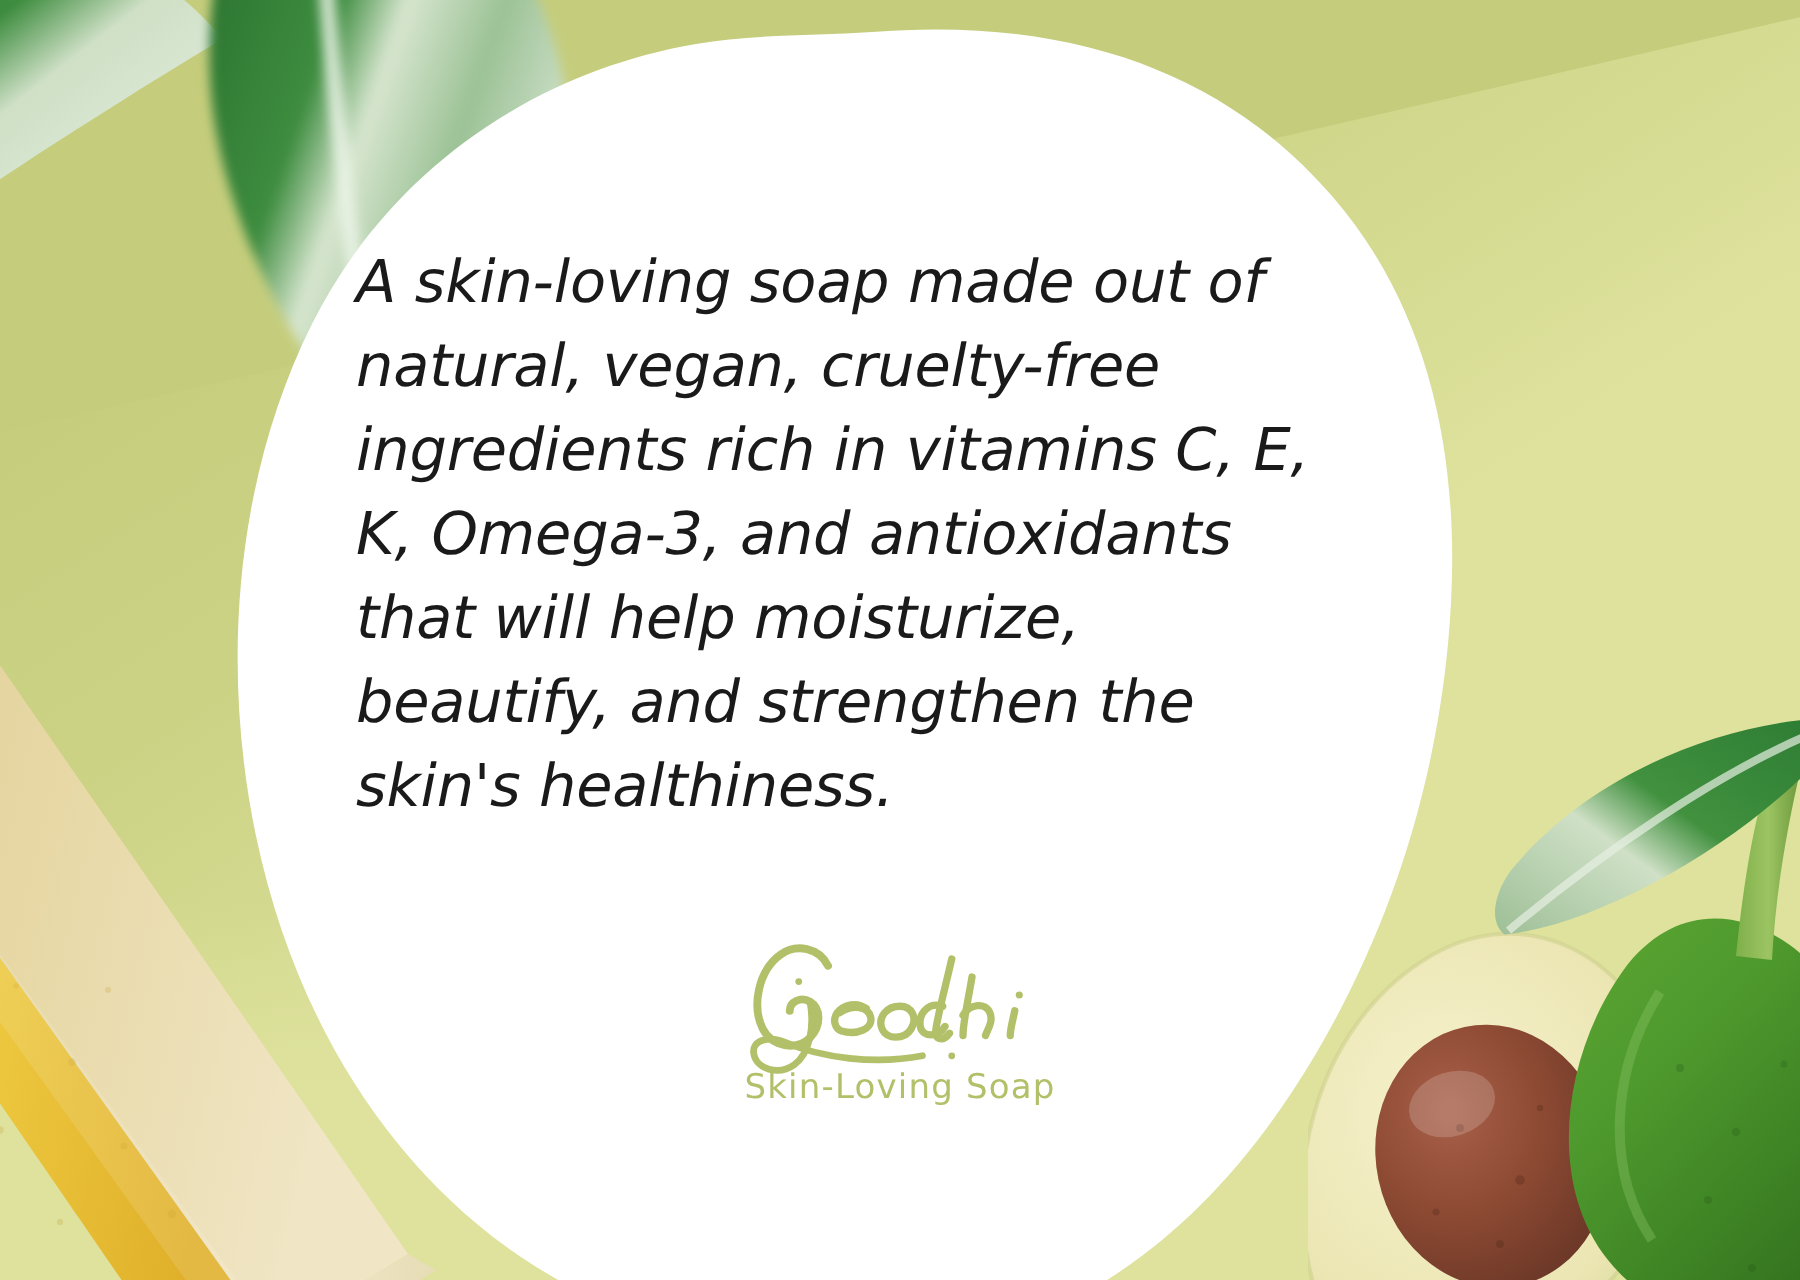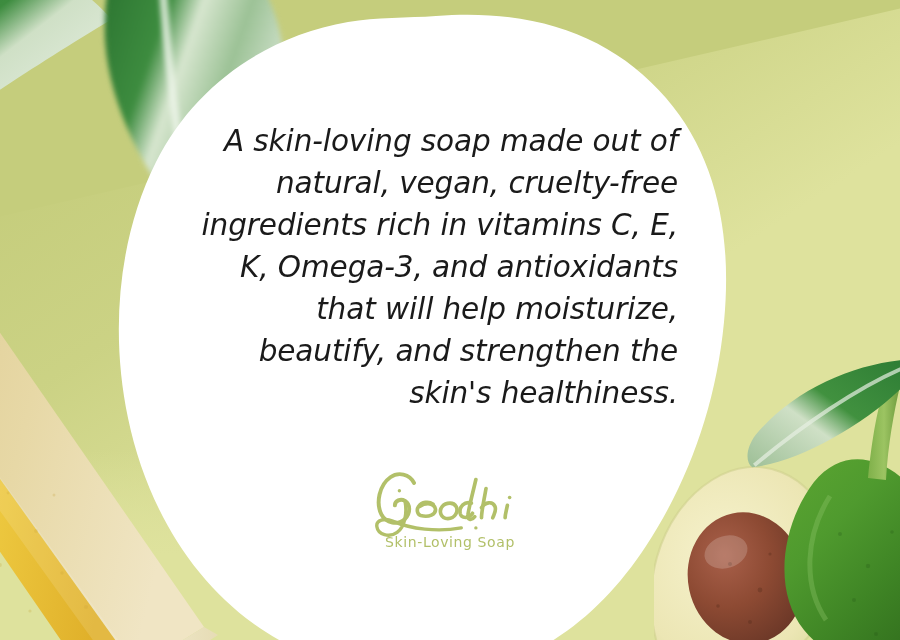--- a/index.html
+++ b/index.html
@@ -104,21 +104,21 @@
   }
   .blob svg { display: block; width: 100%; height: 100%; }
 
   
   .content {
     position: absolute;
     left: 178px;
     top: 120px;
     width: 500px;
     z-index: 8;
-    text-align: right;
+    text-align: left;
   }
   .headline {
     margin: 0;
     font-family: "DejaVu Sans", sans-serif;
     font-style: italic;
     font-weight: 400;
     font-size: 29.5px;
     line-height: 42px;
     letter-spacing: -0.1px;
     color: #1a1a1a;
@@ -136,21 +136,21 @@
   }
   .logo-mark {
     width: 170px;
     height: 72px;
     display: block;
   }
   .logo-tagline {
     display: block;
     margin-top: -4px;
     font-family: "DejaVu Sans", sans-serif;
-    font-size: 14px;
+    font-size: 17px;
     font-weight: 400;
     letter-spacing: 0.6px;
     color: #b2c069;
   }
 </style>
 </head>
 <body>
 
 <div id="canvas">
 

